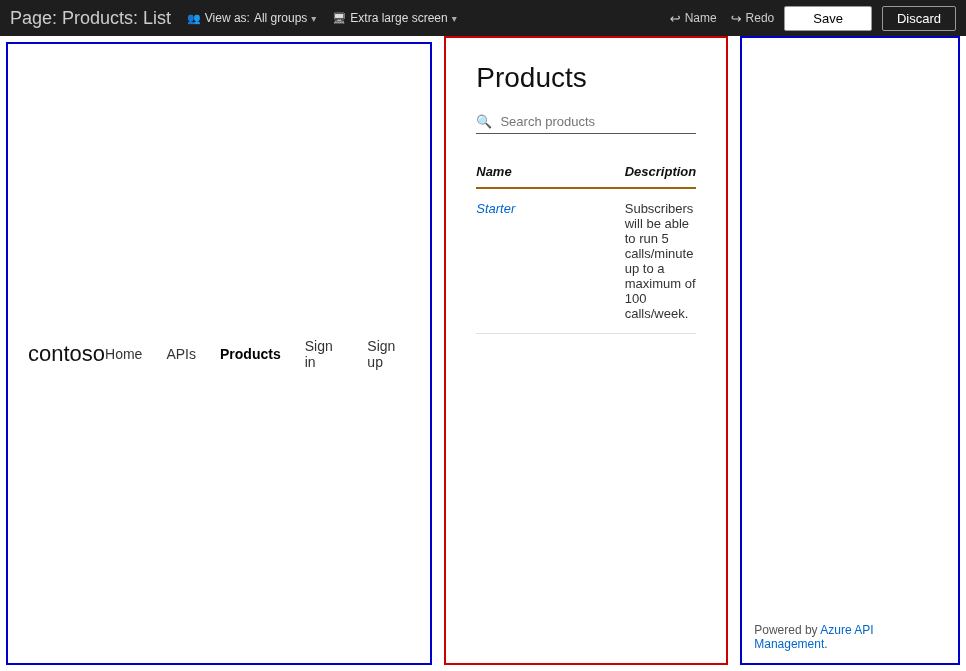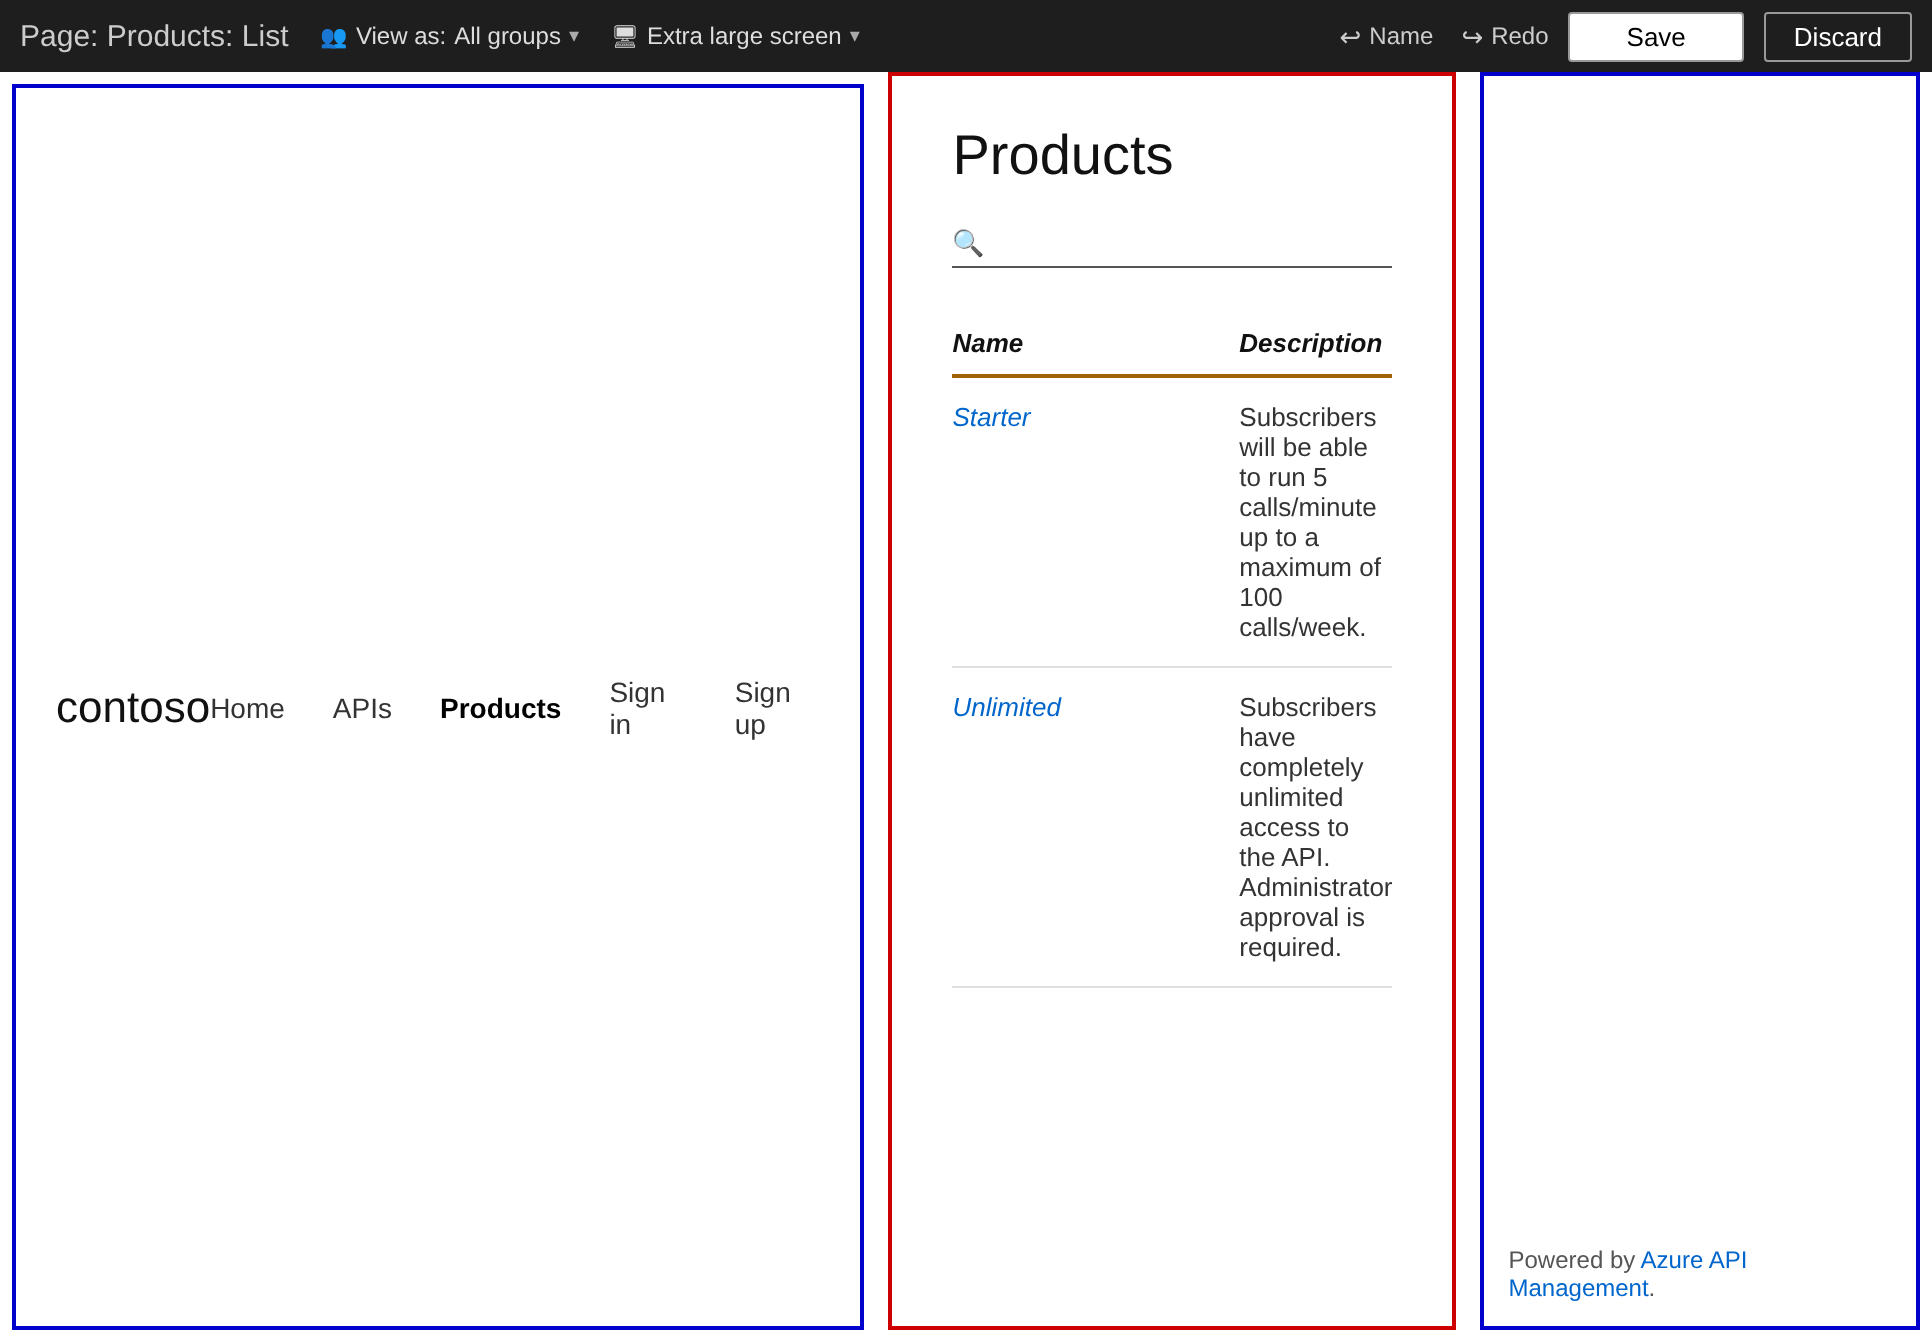--- a/index.html
+++ b/index.html
@@ -15,21 +15,21 @@
       padding: 0 10px;
       gap: 16px;
     }
     .toolbar-left {
       display: flex;
       align-items: center;
       gap: 16px;
       flex: 1;
     }
     .toolbar-page-label {
-      font-size: 15px;
+      font-size: 18px;
       color: #ccc;
     }
     .toolbar-view-as, .toolbar-screen-size {
       display: flex;
       align-items: center;
       gap: 4px;
       font-size: 12px;
       color: #ddd;
       cursor: pointer;
     }
@@ -253,38 +253,35 @@
       <a class="nav-item">Sign in</a>
       <a class="nav-item">Sign up</a>
     </nav>
   </div>
 
   <div class="content-section">
     <h1 class="page-title">Products</h1>
 
     <div class="search-wrapper">
       <span class="search-icon-char">🔍</span>
+      <input class="search-input" type="text" placeholder="Search products" style="">
     </div>
 
     <table class="products-table">
       <thead>
         <tr>
           <th class="col-name">Name</th>
           <th>Description</th>
         </tr>
       </thead>
       <tbody id="products-tbody">
       <tr>
             <td><a class="product-link">Starter</a></td>
             <td>Subscribers will be able to run 5 calls/minute up to a maximum of 100 calls/week.</td>
           </tr>
-          <tr>
-            <td><a class="product-link">Unlimited</a></td>
-            <td>Subscribers have completely unlimited access to the API. Administrator approval is required.</td>
-          </tr>
         </tbody>
     </table>
   </div>
 
   <div class="footer-section">
     <p class="footer-text">
       <span>Powered by </span><a class="footer-link">Azure API Management</a><span>.</span>
     </p>
   </div>
 

